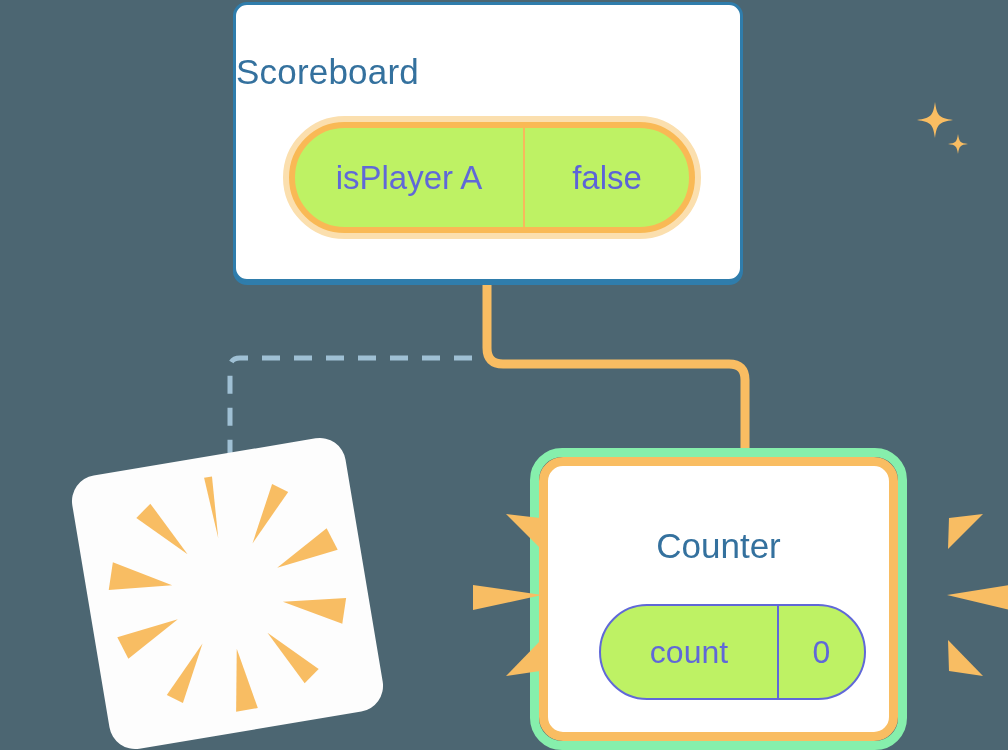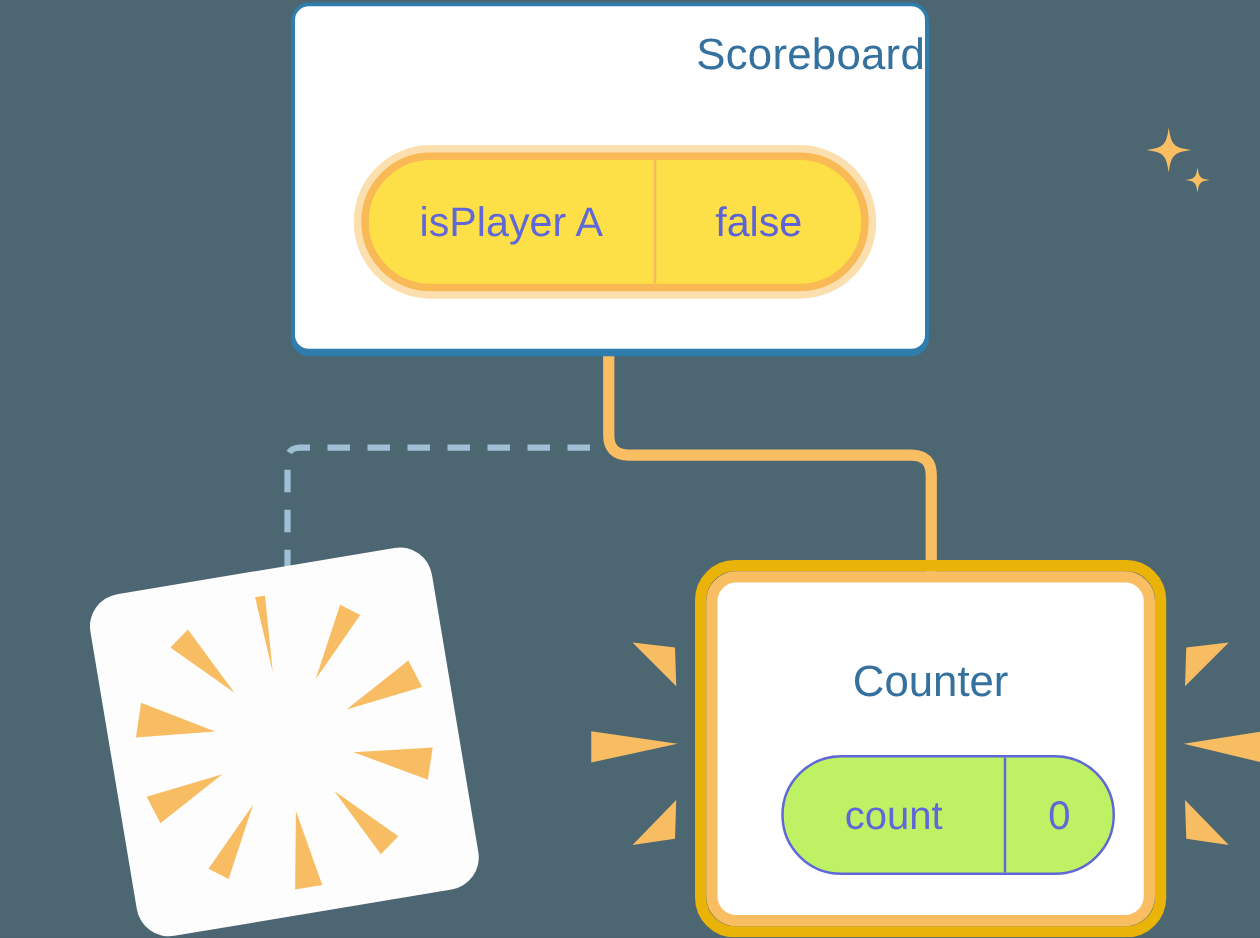--- a/index.html
+++ b/index.html
@@ -34,27 +34,27 @@
     top: 2px;
     width: 510px;
     height: 280px;
     background: #ffffff;
     border: 3px solid #2f7dac;
     border-radius: 14px;
     box-sizing: border-box;
     box-shadow: 0 3px 0 0 #2f7dac;
   }
   .card-title {
-    text-align: right;
+    text-align: left;
     color: #34719e;
     font-size: 35px;
     font-weight: 400;
     letter-spacing: 0.2px;
     margin: 0;
-    padding-top: 21px;
+    padding-top: 49px;
     line-height: 1;
     user-select: none;
   }
 
   
   .pill-wrap {
     position: absolute;
     left: 47px;
     top: 111px;
     width: 418px;
@@ -68,21 +68,21 @@
     border-radius: 62px;
     box-sizing: border-box;
   }
   .pill-ring {
     position: absolute;
     left: 6px; top: 6px;
     width: 406px; height: 111px;
     border: 6px solid #f9b955;
     border-radius: 56px;
     box-sizing: border-box;
-    background: #fde047;
+    background: #bef264;
     display: flex;
     align-items: center;
   }
   .pill-key {
     flex: 0 0 228px;
     text-align: center;
     color: #6068d8;
     font-size: 33px;
     font-weight: 400;
     user-select: none;
@@ -107,26 +107,26 @@
     position: absolute;
     left: 677px;
     top: 95px;
     width: 62px;
     height: 62px;
   }
 
   
   .counter-card {
     position: absolute;
-    left: 556px;
+    left: 530px;
     top: 448px;
     width: 377px;
     height: 302px;
     box-sizing: border-box;
-    border: 9px solid #eab308;
+    border: 9px solid #86efac;
     border-radius: 32px;
   }
   .counter-inner {
     position: absolute;
     left: 0; top: 0;
     width: 100%; height: 100%;
     box-sizing: border-box;
     border: 9px solid #f9bd62;
     border-radius: 24px;
     background: #ffffff;

